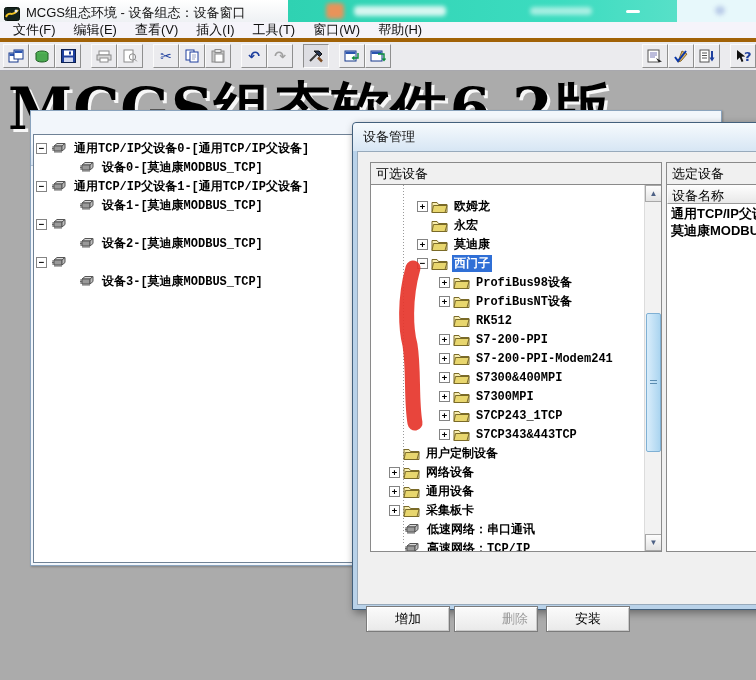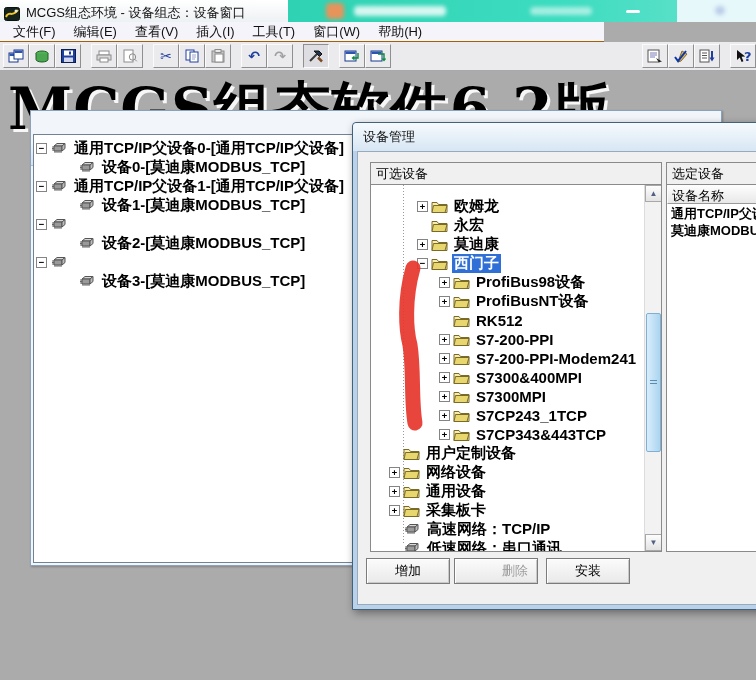--- a/index.html
+++ b/index.html
@@ -12,22 +12,22 @@
     background:linear-gradient(#ffffff,#eef1f4); display:flex; align-items:flex-end; }
   .app-icon { width:16px; height:16px; margin:0 6px 0 4px; flex:0 0 auto; }
   .title-text { font-size:13px; color:#111; white-space:nowrap; }
   .bg-win { position:absolute; left:288px; top:0; width:389px; height:22px;
     background:linear-gradient(90deg,#2fd2b2,#3cdcc0 70%,#57e0c8); overflow:hidden; }
   .blob { position:absolute; filter:blur(2px); border-radius:4px; }
   .bg-corner { position:absolute; left:677px; top:0; width:79px; height:22px; background:#e7f8fb; }
   .bg-dot { position:absolute; left:38px; top:6px; width:10px; height:9px; border-radius:50%;
     background:#b9cbe8; filter:blur(2px); }
 
-  .menubar { position:absolute; left:0; top:22px; width:604px; height:20px;
-    background:#f5f4fa; border-bottom:1px solid #a16207; display:flex; align-items:center; padding-left:4px; }
+  .menubar { position:absolute; left:0; top:22px; width:756px; height:20px;
+    background:#f5f4fa; border-bottom:4px solid #a16207; display:flex; align-items:center; padding-left:4px; }
   .menu-item { padding:2px 9px; font-size:13px; color:#111; cursor:default; }
 
   .toolbar { position:absolute; left:0; top:42px; width:756px; height:29px;
     background:#ebebee; border-bottom:1px solid #a8a8ae; display:flex; align-items:center; padding-left:3px; }
   .tb-btn { width:26px; height:24px; display:flex; align-items:center; justify-content:center;
     background:#ebebee; border:1px solid; border-color:#fbfbfb #8f8f8f #8f8f8f #fbfbfb; margin-right:0px; }
   .tb-btn.gap { margin-left:10px; }
   .tb-btn.pressed { border-color:#8f8f8f #fbfbfb #fbfbfb #8f8f8f; background:#dddde2; }
   .tb-btn.right-block { margin-left:auto; }
   .tb-glyph { font-family:"DejaVu Sans",sans-serif; font-size:14px; line-height:14px; }
@@ -47,21 +47,21 @@
   .devwin-client { position:absolute; left:2px; top:23px; right:2px; bottom:2px;
     background:#fff; border:1px solid #6f8296; overflow:hidden; }
 
   .tree { position:absolute; inset:0; padding-top:4px; }
   .trow { height:19px; display:flex; align-items:center; white-space:nowrap; }
   .tsp { flex:0 0 auto; height:1px; }
   .exp { flex:0 0 auto; width:11px; height:11px; border:1px solid #848484; background:#fff;
     font:700 9px/9px "DejaVu Sans Mono",monospace; text-align:center; color:#000; margin-right:3px; }
   .exp.hidden { visibility:hidden; }
   .ticon { flex:0 0 auto; margin-right:4px; display:flex; }
-  .tlabel { font-weight:700; font-size:15px; padding:0 2px; }
+  .tlabel { font-weight:700; font-size:12px; padding:0 2px;font-family:Liberation Mono, monospace; }
   .tlabel.sel { background:#2f6fd6; color:#fff; }
 
   
   .dialog { position:absolute; left:352px; top:51px; width:420px; height:488px;
     background:#b9d2e9; border:1px solid #43607c; border-radius:4px 4px 0 0;
     box-shadow:2px 3px 8px rgba(0,0,0,.4); }
   .dlg-title { height:28px; display:flex; align-items:center; padding-left:10px;
     background:linear-gradient(#f6fafd,#d7e6f4); border-radius:4px 4px 0 0; }
   .dlg-title span { font-size:13px; color:#111; }
   .dlg-client { position:absolute; left:4px; top:28px; right:4px; bottom:4px; background:#f0f0f0;
@@ -89,21 +89,21 @@
 
   
   .col-head { height:19px; background:linear-gradient(#fdfdfd,#e8e8e8); border:1px solid;
     border-color:#fdfdfd #9a9a9a #9a9a9a #fdfdfd; padding:1px 4px; font-size:13px; }
   .lrow { height:17px; padding:1px 4px; font-weight:700; font-size:13px; white-space:nowrap; }
 
   
   .dlg-buttons { position:absolute; left:0; top:406px; width:100%; }
   .dbtn { position:absolute; height:26px; width:84px; text-align:center; font-size:13px; line-height:24px;
     background:linear-gradient(#fbfbfb,#e9e9e9); border:1px solid #7b7b7b;
-    box-shadow:inset 1px 1px 0 #fff, inset -1px -1px 0 #c9c9c9; }
+    box-shadow:inset 1px 1px 0 #fff, inset -1px -1px 0 #c9c9c9;margin-top:48px; }
   .dbtn.disabled { color:#9c9c9c;padding-left:38px; }
 
   .annotation { position:absolute; left:0; top:0; width:756px; height:680px; pointer-events:none; z-index:50; }
 </style>
 </head>
 <body>
 
 <div id="screen">
 
   <div class="titlebar">
@@ -633,37 +633,37 @@
                     <svg width="18" height="13">
                       <path d="M4 4 l3-2.5 h8 l-3 2.5 z" fill="#d8d8d8" stroke="#555"></path>
                       <path d="M4 4 h8 v5 h-8 z" fill="#9a9a9a" stroke="#555"></path>
                       <path d="M12 4 l3-2.5 v5 l-3 2.5 z" fill="#bdbdbd" stroke="#555"></path>
                       <g stroke="#666">
                         <path d="M5 9 v2 M7 9 v2 M9 9 v2 M11 9 v2"></path>
                         <path d="M4 5 h-2 M4 6.5 h-2 M4 8 h-2"></path>
                       </g>
                     </svg>
                   </span>
-                  <span class="tlabel">高速网络：TCP/IP</span>
+                  <span class="tlabel">低速网络：串口通讯</span>
                 </div>
                 <div class="trow">
                   <span class="tsp" style="width: 18px;"></span>
                   <span class="exp hidden">+</span>
                   <span class="ticon">
                     <svg width="18" height="13">
                       <path d="M4 4 l3-2.5 h8 l-3 2.5 z" fill="#d8d8d8" stroke="#555"></path>
                       <path d="M4 4 h8 v5 h-8 z" fill="#9a9a9a" stroke="#555"></path>
                       <path d="M12 4 l3-2.5 v5 l-3 2.5 z" fill="#bdbdbd" stroke="#555"></path>
                       <g stroke="#666">
                         <path d="M5 9 v2 M7 9 v2 M9 9 v2 M11 9 v2"></path>
                         <path d="M4 5 h-2 M4 6.5 h-2 M4 8 h-2"></path>
                       </g>
                     </svg>
                   </span>
-                  <span class="tlabel">低速网络：串口通讯</span>
+                  <span class="tlabel">高速网络：TCP/IP</span>
                 </div>
               </div>
             <div class="vscroll">
               <div class="sbtn up">▲</div>
               <div class="sthumb">
                   <div class="sgrip"></div>
                 </div>
               <div class="sbtn down">▼</div>
             </div>
           </div>

